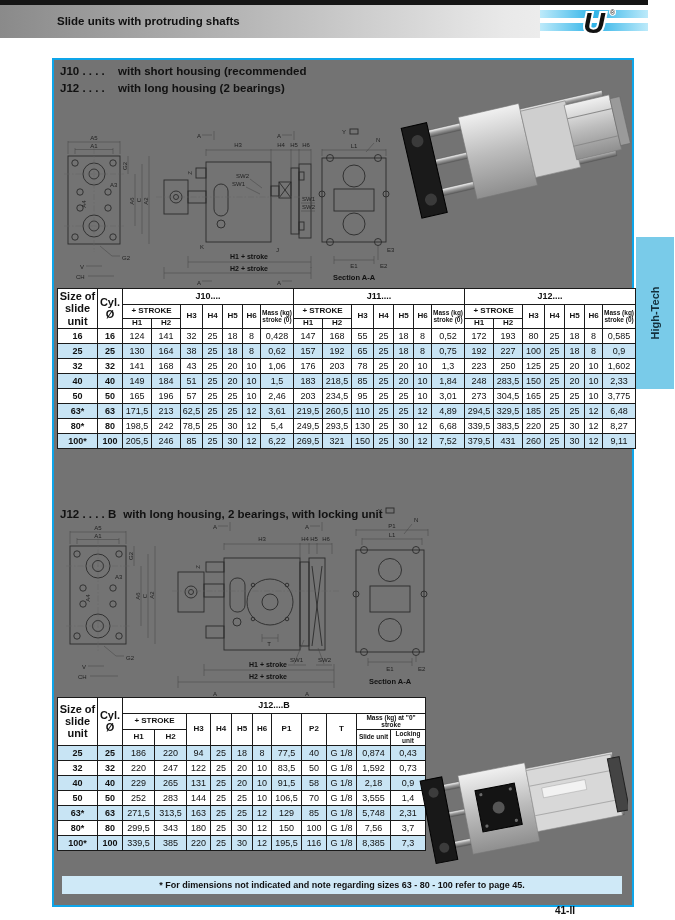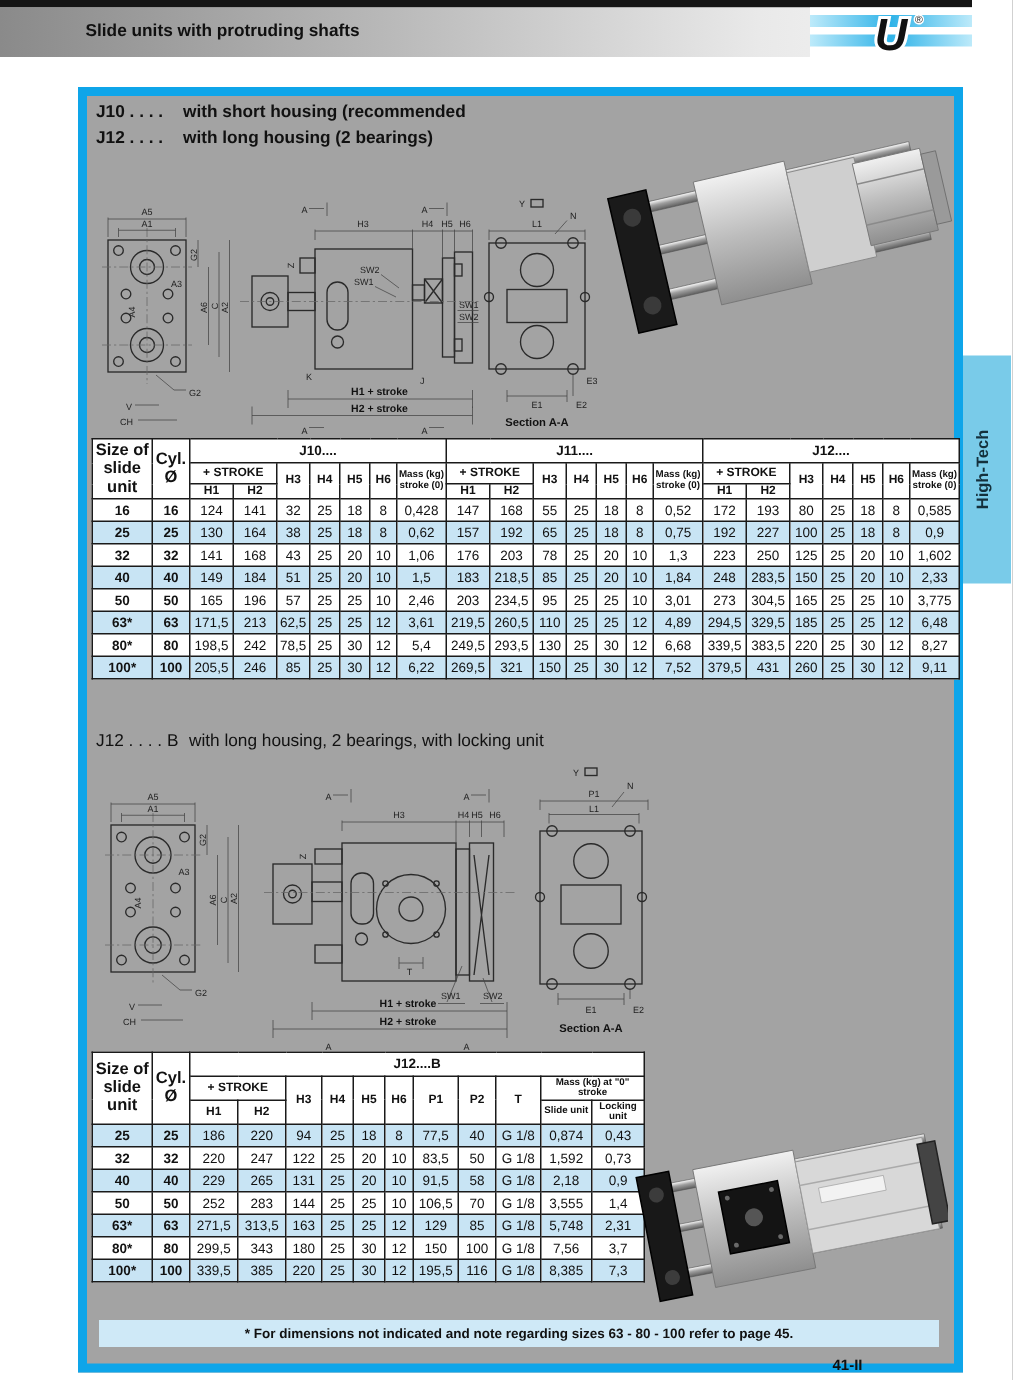--- a/index.html
+++ b/index.html
@@ -13,27 +13,27 @@
       background:linear-gradient(to right,#8a8a8a 0%,#b9b9b9 40%,#e9e9e9 78%,#f6f6f6 100%);}
   .header-title{padding-left:57px;line-height:33px;font-size:11.5px;font-weight:bold;color:#101010}
   .logo-box{left:540px;top:5px;width:108px;height:33px;background:#fff}
 
   
   .side-tab{left:636px;top:237px;width:38px;height:152px;background:#79cbe9;
       display:flex;align-items:center;justify-content:center}
   .side-tab span{transform:rotate(-90deg);white-space:nowrap;font-weight:bold;font-size:11px;color:#14303c}
 
   
-  .content-box{left:52px;top:58px;width:578px;height:845px;border:6px solid #0ea5e9;background:#a3a3a3}
+  .content-box{left:52px;top:58px;width:578px;height:845px;border:2px solid #0ea5e9;background:#737373}
 
   .intro{left:6px;top:3px}
   .intro-line{display:flex;font-weight:bold;font-size:11.5px;line-height:16.5px}
   .intro-code{width:58px;flex:none}
 
-  .heading2{left:6px;top:424px;display:flex;font-weight:normal;font-size:11.5px}
+  .heading2{left:6px;top:448px;display:flex;font-weight:bold;font-size:11.5px}
   .heading2 .code{margin-right:7px}
 
   
   table{border-collapse:collapse;table-layout:fixed;background:#fff}
   th,td{border:1px solid #1a1a1a;text-align:center;vertical-align:middle;padding:0;overflow:hidden}
   thead th{font-weight:bold;font-size:8px;line-height:1.12}
   th.grp{font-size:9px;height:15px}
   th.corner{font-size:11px}
   th.stroke{height:13px}
   th.mass{font-size:6.5px}

